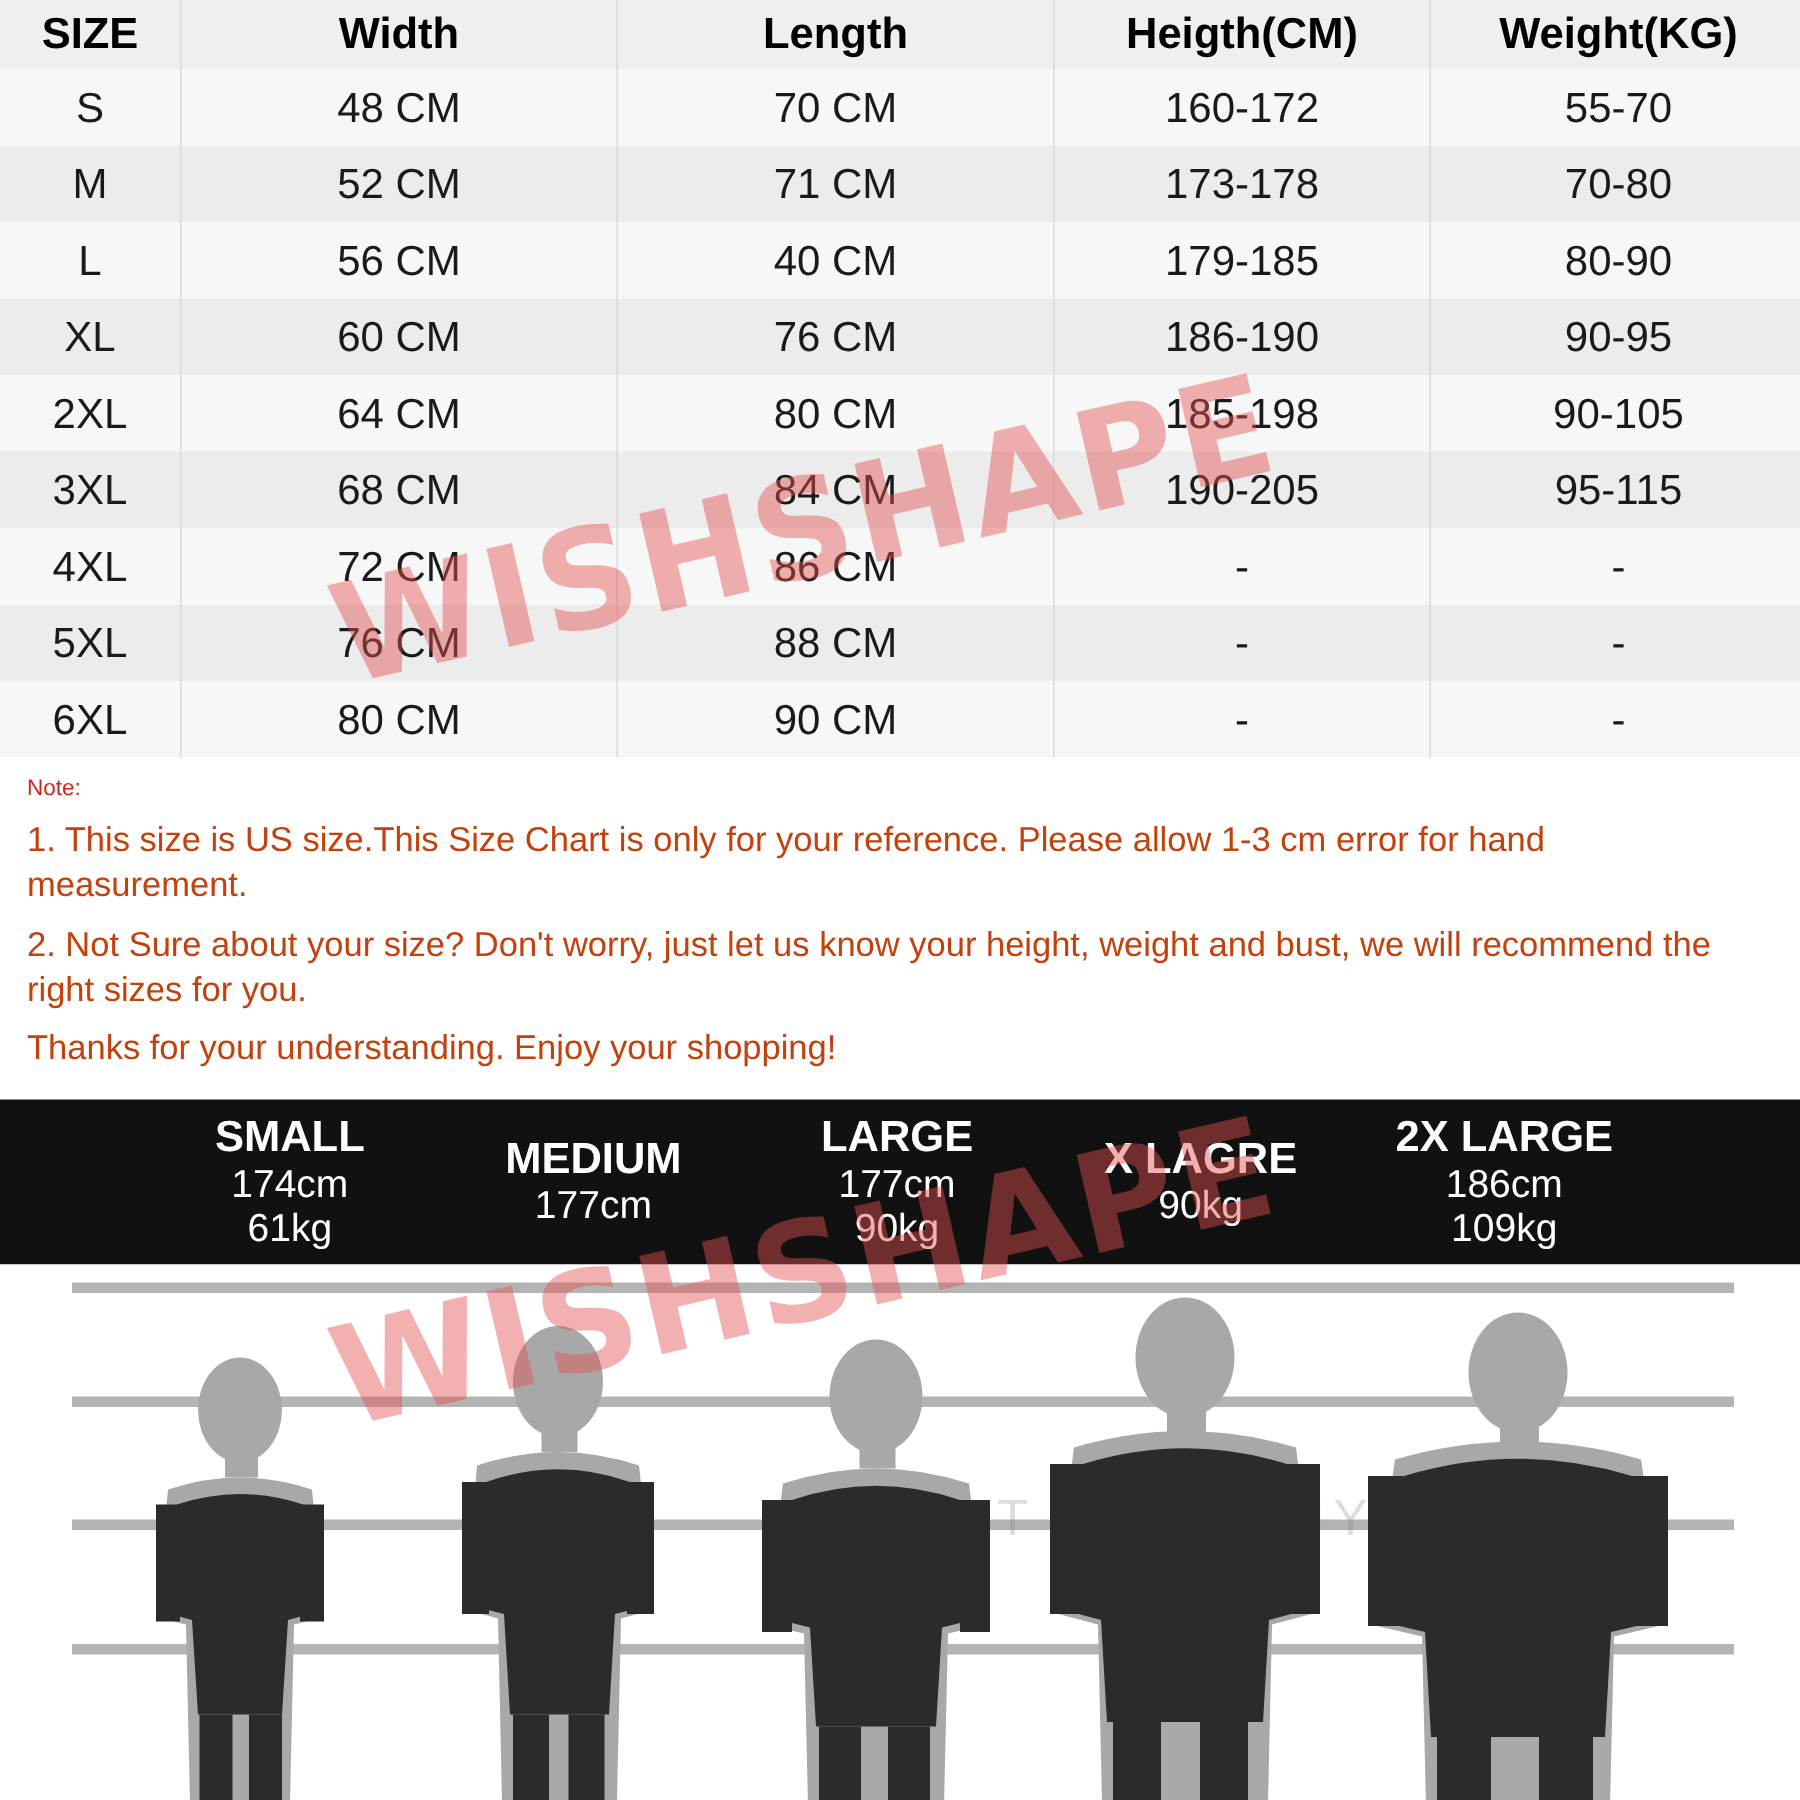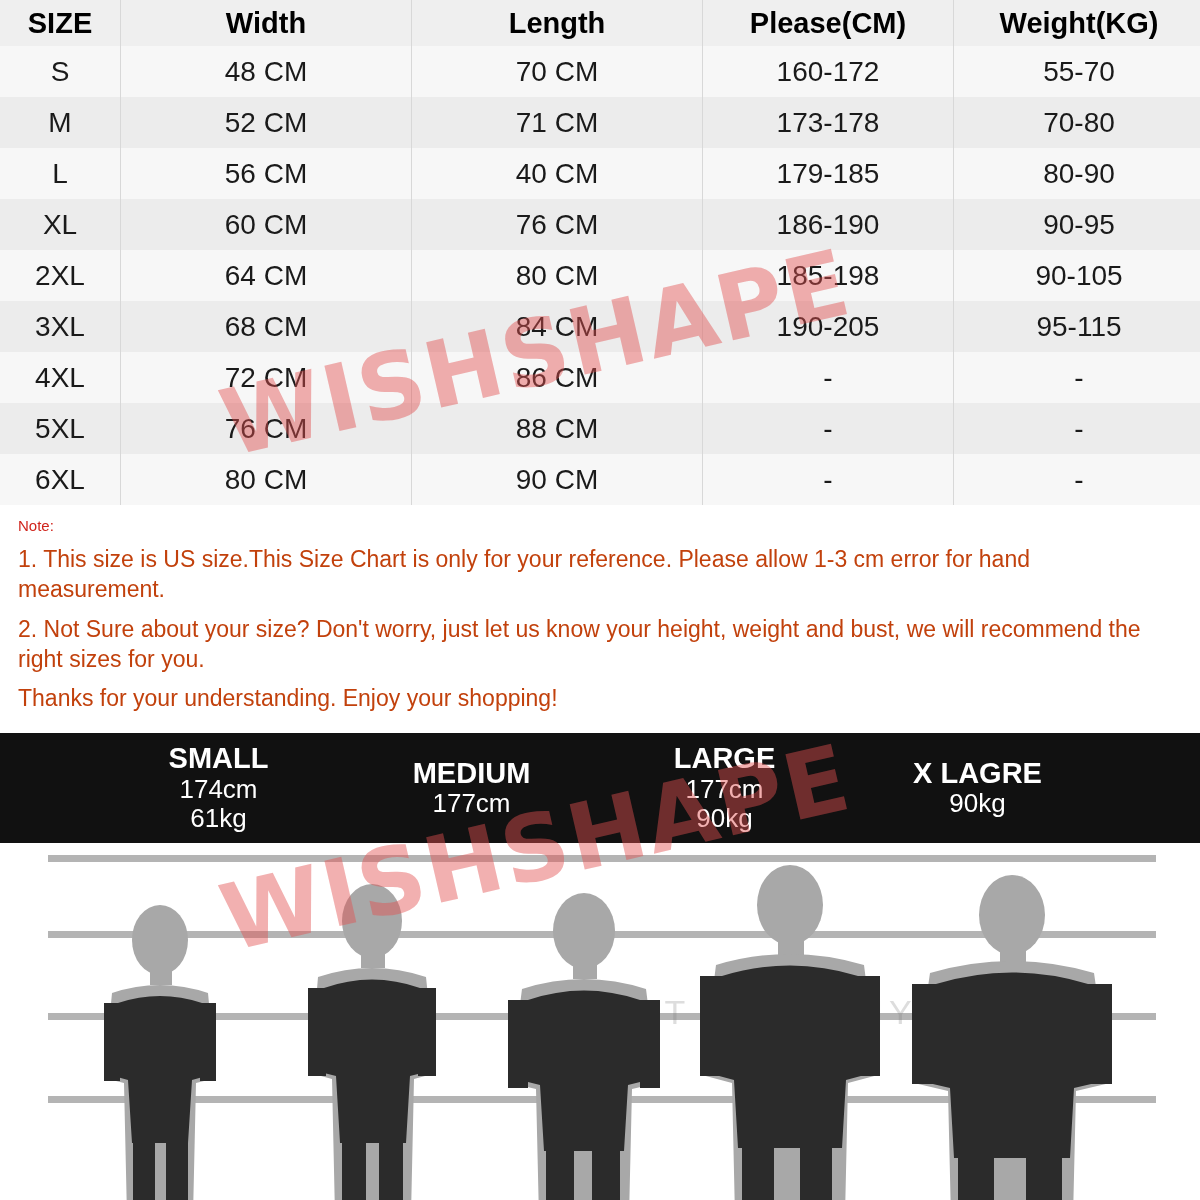--- a/index.html
+++ b/index.html
@@ -139,21 +139,21 @@
 </style>
 </head>
 <body>
 
 <table class="size-table">
   <thead>
     <tr>
       <th class="col-size">SIZE</th>
       <th class="col-width">Width</th>
       <th class="col-length">Length</th>
-      <th class="col-height">Please(CM)</th>
+      <th class="col-height">Heigth(CM)</th>
       <th class="col-weight">Weight(KG)</th>
     </tr>
   </thead>
   <tbody>
     <tr>
       <td>S</td>
       <td>48 CM</td>
       <td>70 CM</td>
       <td>160-172</td>
       <td>55-70</td>
@@ -236,20 +236,25 @@
     <span class="b-val">177cm</span>
   </div>
   <div class="banner-col">
     <span class="b-label">LARGE</span>
     <span class="b-val">177cm</span>
     <span class="b-val">90kg</span>
   </div>
   <div class="banner-col">
     <span class="b-label">X LAGRE</span>
     <span class="b-val">90kg</span>
+  </div>
+  <div class="banner-col">
+    <span class="b-label">2X LARGE</span>
+    <span class="b-val">186cm</span>
+    <span class="b-val">109kg</span>
   </div>
   <div class="banner-spacer"></div>
 </div>
 
 <div class="figures">
   <div class="grid-line" style="top:12px;"></div>
   <div class="grid-line" style="top:88px;"></div>
   <div class="grid-line" style="top:170px;"></div>
   <div class="grid-line" style="top:253px;"></div>
 

